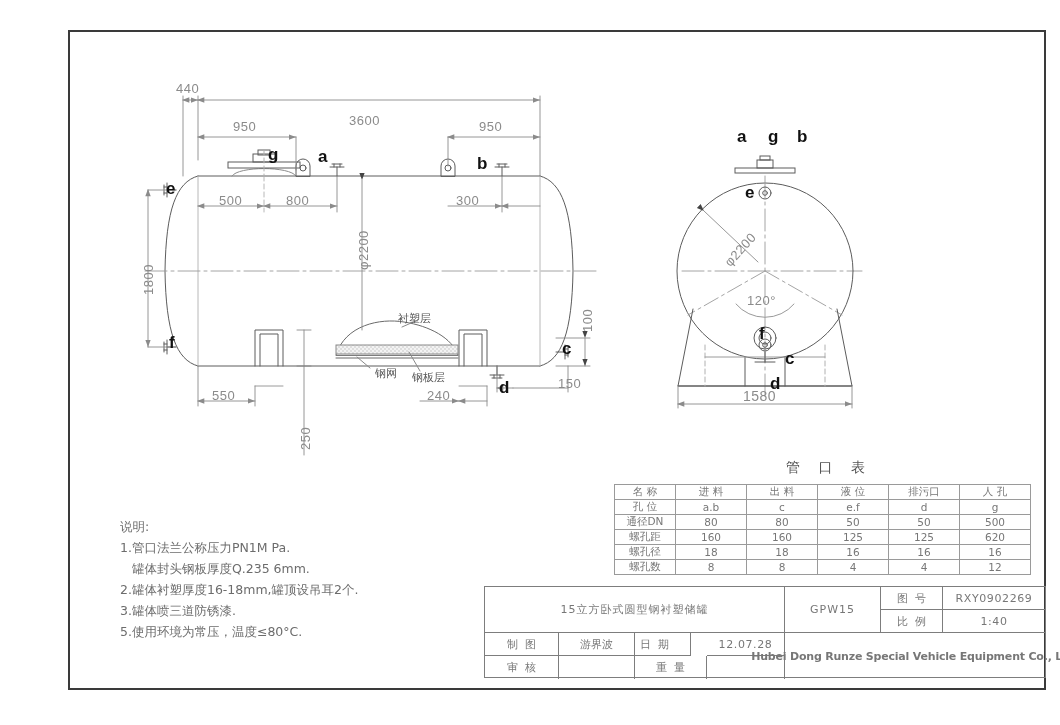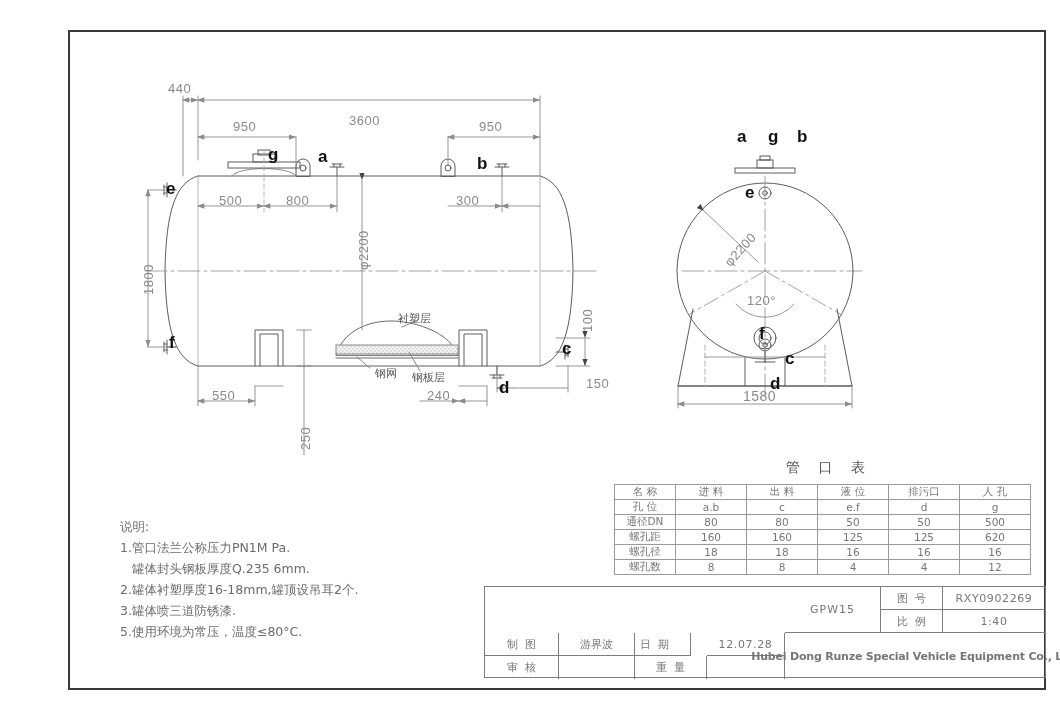--- a/index.html
+++ b/index.html
@@ -237,33 +237,33 @@
 
         <line x1="704" y1="211" x2="758" y2="262" marker-start="url(#ahd)"></line>
 
         <line x1="678" y1="386" x2="678" y2="408"></line>
         <line x1="852" y1="386" x2="852" y2="408"></line>
         <line x1="678" y1="404" x2="852" y2="404" marker-start="url(#ahL)" marker-end="url(#ah)"></line>
       </g>
     </g>
   </svg>
 
-  <div class="lbl dim" style="left:168px;top:82px;text-align:center;">440</div>
+  <div class="lbl dim" style="left:176px;top:82px;text-align:center;">440</div>
   <div class="lbl dim" style="left:349px;top:82px;margin-top:32px;">3600</div>
   <div class="lbl dim" style="left:233px;top:120px;">950</div>
   <div class="lbl dim" style="left:479px;top:120px;">950</div>
   <div class="lbl dim" style="left:219px;top:194px;">500</div>
   <div class="lbl dim" style="left:286px;top:194px;">800</div>
   <div class="lbl dim" style="left:456px;top:194px;">300</div>
   <div class="lbl dimv" style="left:357px;top:270px;transform:rotate(-90deg);">φ2200</div>
   <div class="lbl dimv" style="left:142px;top:295px;transform:rotate(-90deg);">1800</div>
   <div class="lbl dim" style="left:212px;top:389px;">550</div>
   <div class="lbl dim" style="left:427px;top:389px;">240</div>
   <div class="lbl dimv" style="left:299px;top:450px;transform:rotate(-90deg);">250</div>
-  <div class="lbl dim" style="left:558px;top:377px;margin-left:28px;">150</div>
+  <div class="lbl dim" style="left:558px;top:377px;">150</div>
   <div class="lbl dimv" style="left:581px;top:332px;transform:rotate(-90deg);">100</div>
 
   <div class="lbl noz" style="left:268px;top:146px;">g</div>
   <div class="lbl noz" style="left:318px;top:148px;">a</div>
   <div class="lbl noz" style="left:477px;top:155px;">b</div>
   <div class="lbl noz" style="left:166px;top:180px;">e</div>
   <div class="lbl noz" style="left:169px;top:334px;">f</div>
   <div class="lbl noz" style="left:562px;top:340px;">c</div>
   <div class="lbl noz" style="left:499px;top:379px;">d</div>
 
@@ -339,20 +339,21 @@
         <td class="c">8</td>
         <td class="c">8</td>
         <td class="c">4</td>
         <td class="c">4</td>
         <td class="c">12</td>
       </tr>
     </tbody>
   </table>
 
   <div class="tb">
+    <div class="cell big" style="left:0;top:0;width:300px;height:46px;">15立方卧式圆型钢衬塑储罐</div>
     <div class="cell gpw" style="left:300px;top:0;width:96px;height:46px;">GPW15</div>
     <div class="cell" style="left:396px;top:0;width:62px;height:23px;">图  号</div>
     <div class="cell dno nb-r" style="left:458px;top:0;width:102px;height:23px;">RXY0902269</div>
     <div class="cell" style="left:396px;top:23px;width:62px;height:23px;">比  例</div>
     <div class="cell dno nb-r" style="left:458px;top:23px;width:102px;height:23px;">1:40</div>
 
     <div class="cell" style="left:0;top:46px;width:74px;height:23px;">制  图</div>
     <div class="cell" style="left:74px;top:46px;width:76px;height:23px;">游界波</div>
     <div class="cell" style="left:134px;top:46px;width:72px;height:23px;">日  期</div>
     <div class="cell dno" style="left:222px;top:46px;width:78px;height:23px;">12.07.28</div>

